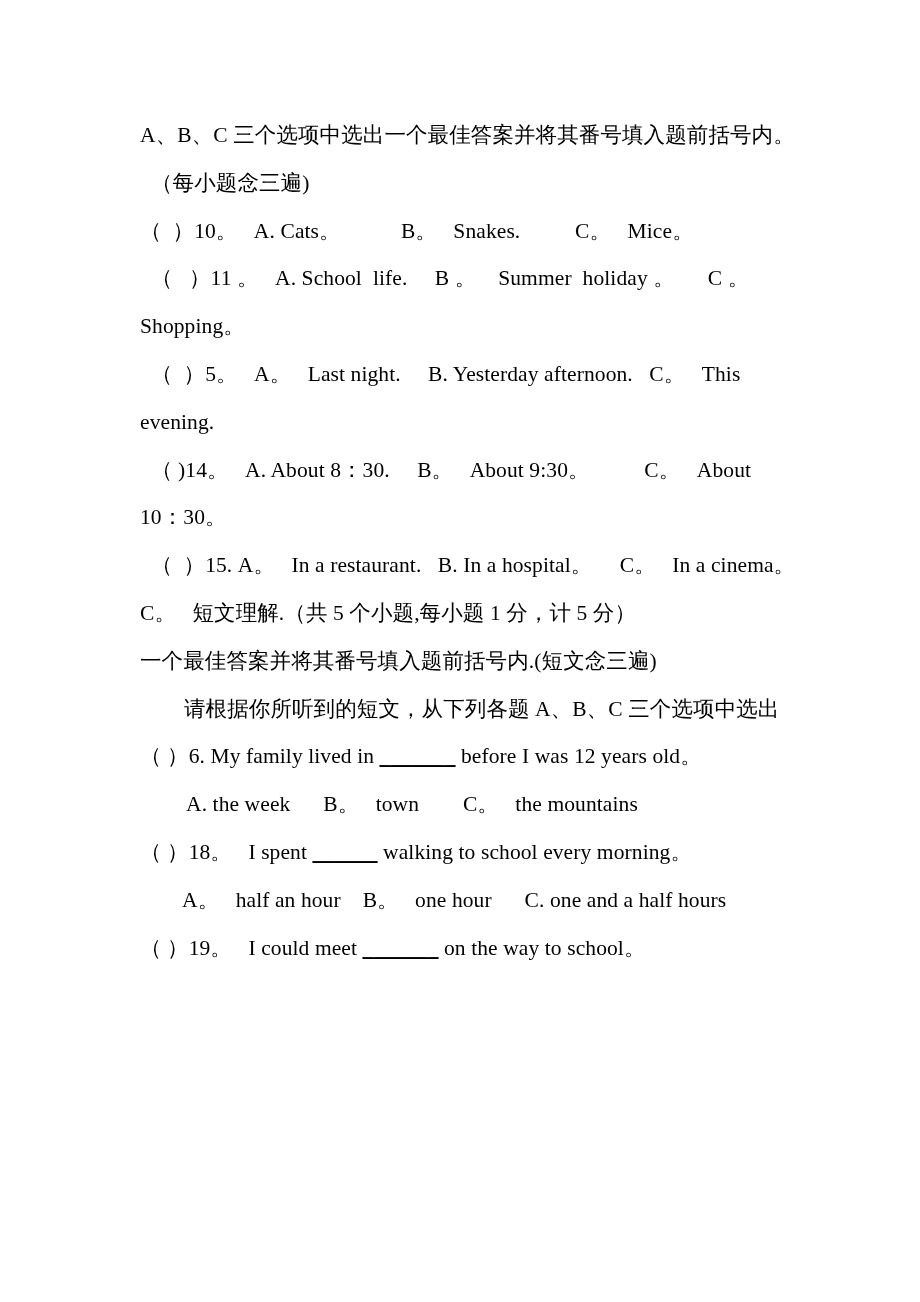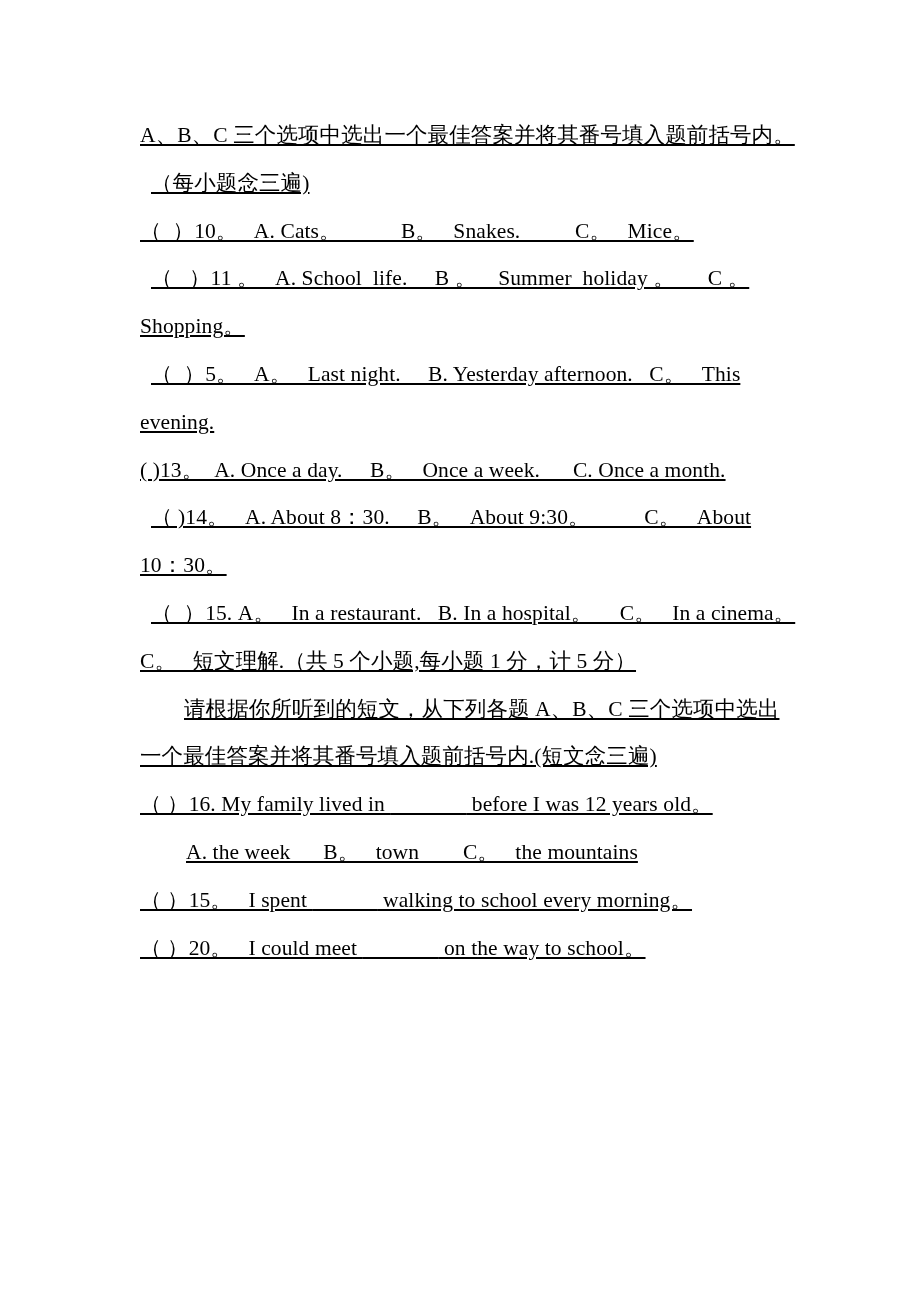--- a/index.html
+++ b/index.html
@@ -21,21 +21,20 @@
     height: 1302px;
     background: #ffffff;
     box-sizing: border-box;
     overflow: hidden;
   }
   .doc-body {
     position: absolute;
     left: 140px;
     top: 112px;
     width: 672px;
-    text-decoration: underline;
   }
   .line {
     font-size: 21.5px;
     line-height: 47.8px;
     white-space: pre-wrap;
     letter-spacing: 0.1px;
     text-align: left;
   }
   
   .ind-0  { text-indent: 0; }
@@ -57,30 +56,30 @@
   <div class="doc-body">
 
     <div class="line ind-0">A、B、C 三个选项中选出一个最佳答案并将其番号填入题前括号内。</div>
     <div class="line ind-sm">（每小题念三遍)</div>
 
     <div class="line ind-0">（  ）10。   A. Cats。           B。   Snakes.          C。   Mice。</div>
     <div class="line ind-sm">（   ）11 。   A. School  life.     B 。    Summer  holiday 。      C 。</div>
     <div class="line ind-0">Shopping。</div>
     <div class="line ind-sm">（  ）5。   A。   Last night.     B. Yesterday afternoon.   C。   This</div>
     <div class="line ind-0">evening.</div>
-    <div class="line ind-0">( )13。  A. Once a day.     B。   Once a week.      C. Once a month.</div>
     <div class="line ind-sm">（ )14。   A. About 8：30.     B。   About 9:30。          C。   About</div>
     <div class="line ind-0">10：30。</div>
     <div class="line ind-sm">（  ）15. A。   In a restaurant.   B. In a hospital。     C。   In a cinema。</div>
 
     <div class="line ind-0">C。   短文理解.（共 5 个小题,每小题 1 分，计 5 分）</div>
+    <div class="line ind-0">一个最佳答案并将其番号填入题前括号内.(短文念三遍)</div>
     <div class="line ind-par">请根据你所听到的短文，从下列各题 A、B、C 三个选项中选出</div>
-    <div class="line ind-0">一个最佳答案并将其番号填入题前括号内.(短文念三遍)</div>
 
-    <div class="line ind-0"><span>（ ）16. My family lived in </span><span class="blank-fill">_______</span><span> before I was 12 years old。</span></div>
+    <div class="line ind-0"><span>（ ）6. My family lived in </span><span class="blank-fill">_______</span><span> before I was 12 years old。</span></div>
     <div class="line ind-opt">A. the week      B。   town        C。   the mountains</div>
 
-    <div class="line ind-0"><span>（ ）15。   I spent </span><span class="blank-fill">______</span><span> walking to school every morning。</span></div>
+    <div class="line ind-0"><span>（ ）18。   I spent </span><span class="blank-fill">______</span><span> walking to school every morning。</span></div>
+    <div class="line ind-opt2">A。   half an hour    B。   one hour      C. one and a half hours</div>
 
-    <div class="line ind-0"><span>（ ）20。   I could meet </span><span class="blank-fill">_______</span><span> on the way to school。</span></div>
+    <div class="line ind-0"><span>（ ）19。   I could meet </span><span class="blank-fill">_______</span><span> on the way to school。</span></div>
 
   </div>
 </div>
 
 </body></html>

